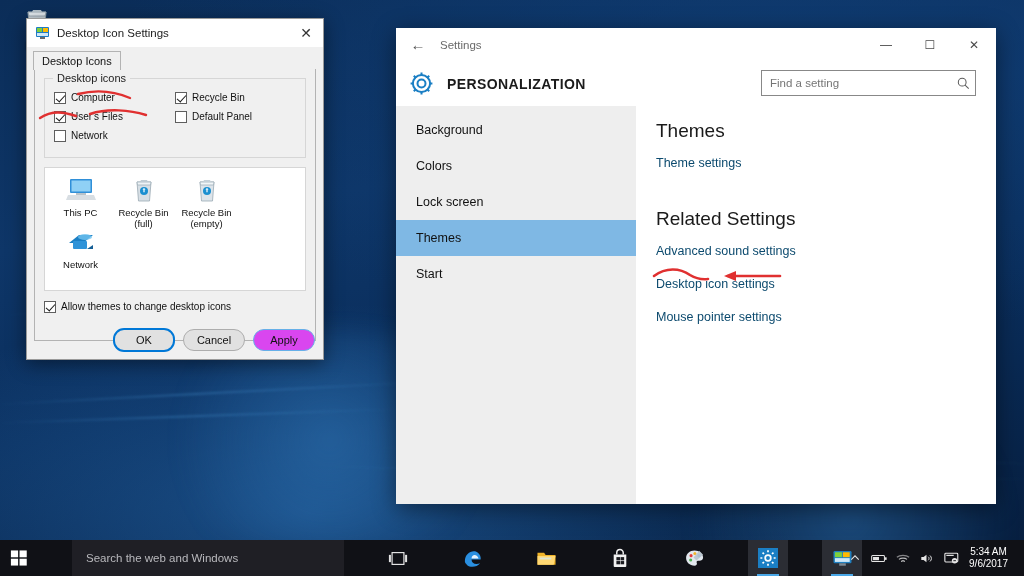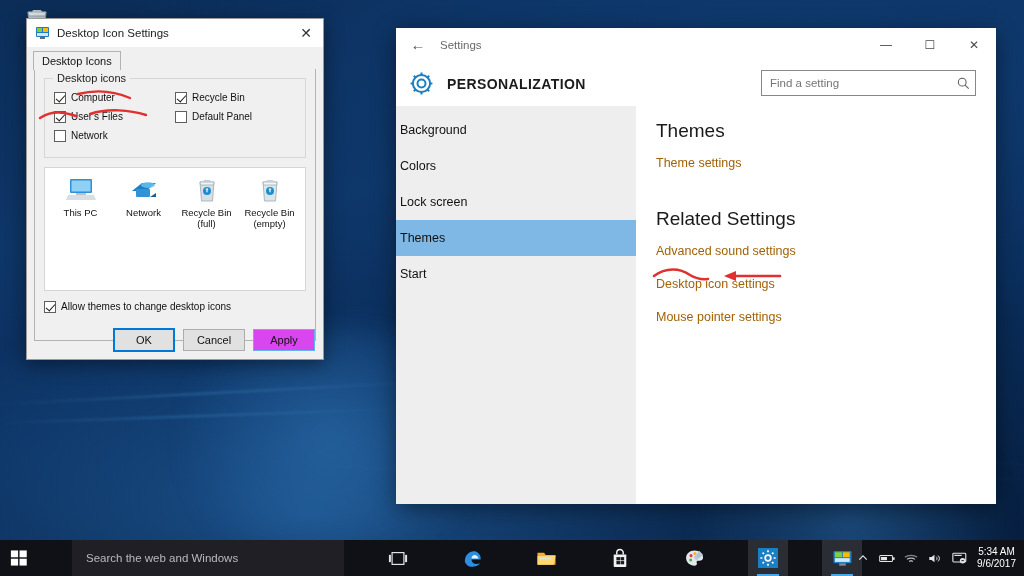--- a/index.html
+++ b/index.html
@@ -80,39 +80,39 @@
     width: 12px; height: 12px; border: 1px solid #5e5e5e; background: #fff;
     margin-right: 5px; position: relative; flex: 0 0 auto;
   }
   .box.checked::after {
     content: ""; position: absolute; left: 3px; top: 0px; width: 4px; height: 8px;
     border: solid #1c1c1c; border-width: 0 1.6px 1.6px 0; transform: rotate(42deg);
   }
 
   .preview {
     margin-top: 9px; background: #fff; border: 1px solid #d6d6d6;
-    height: 124px; padding: 7px 4px; display: flex; flex-wrap: wrap; align-content: flex-start;
+    height: 124px; padding: 7px 4px; display: flex; flex-wrap: wrap; align-content: flex-start; flex-direction: column;
   }
   .prev-item { width: 25%; text-align: center; font-size: 9.5px; color: #111; margin-bottom: 8px; }
   .prev-item .pglyph { width: 32px; height: 30px; margin: 0 auto 3px; position: relative; }
   .prev-item .plabel { line-height: 10.5px; }
 
   .btn-row { margin-top: 10px; display: flex; justify-content: flex-end; gap: 8px; }
   .btn {
     font-size: 11px; padding: 4px 0; min-width: 70px; text-align: center;
     background: #e1e1e1; border: 1px solid #adadad; color: #111; cursor: default;
   }
   .allow-row { margin-top: 10px; }
 
   #dlg .footer {
     position: absolute; left: 0; right: 0; bottom: 0; height: 38px;
     display: flex; align-items: center; justify-content: flex-end; gap: 8px;
     padding-right: 8px;
   }
-  .btn-main { min-width: 62px; }
+  .btn-main { min-width: 62px; border-radius: 11px; }
   .btn-default { border: 2px solid #0078d7; background: #e1e1e1; }
   .btn-accent  { border: 1px solid #66b0e8; background: #d946ef; }
 
   
   #settings {
     position: absolute; left: 396px; top: 28px; width: 600px; height: 476px;
     background: #fff; box-shadow: 0 5px 22px rgba(0,0,0,.45);
   }
   #settings .s-title {
     height: 33px; background: #fff; display: flex; align-items: center; position: relative;
@@ -140,28 +140,28 @@
   }
   #settings .search input {
     border: none; outline: none; flex: 1; font-size: 11.5px; color: #3a3a3a;
     padding-left: 8px; font-family: "Liberation Sans", sans-serif; background: transparent;
   }
   #settings .search .mag { width: 24px; display:flex; align-items:center; justify-content:center; color:#555; }
 
   #settings .body { display: flex; height: 398px; }
   #settings .side { width: 240px; background: #eeeeee; padding-top: 6px; }
   #settings .side-item {
-    height: 36px; display: flex; align-items: center; padding-left: 4px;
+    height: 36px; display: flex; align-items: center; padding-left: 20px;
     font-size: 12.5px; color: #111;
   }
   #settings .side-item.sel { background: #7fb8e4; }
   #settings .content { flex: 1; background: #fff; padding: 14px 0 0 20px; }
   #settings h2.sec { font-size: 19px; font-weight: normal; color: #1a1a1a; margin-bottom: 14px; }
   #settings h2.sec2 { font-size: 19px; font-weight: normal; color: #1a1a1a; margin: 38px 0 14px 0; }
-  #settings .lnk { font-size: 12.5px; color: #a16207; display: block; margin-bottom: 20px; }
+  #settings .lnk { font-size: 12.5px; color: #0c4a6e; display: block; margin-bottom: 20px; }
   #settings .lnk.tight { margin-bottom: 19px; }
 
   
   .annot { position: absolute; pointer-events: none; }
 
   
   #taskbar {
     position: absolute; left: 0; bottom: 0; width: 1024px; height: 36px;
     background: #101116; display: flex; align-items: center; gap: 34px;
   }
@@ -174,21 +174,21 @@
   }
   #taskbar .tb-ico {
     width: 40px; height: 36px; display: flex; align-items: center; justify-content: center; position: relative;
   }
   #taskbar .tb-ico.active { background: #2b2d34; }
   #taskbar .tb-ico.running::after {
     content:""; position:absolute; bottom:0; left:9px; right:9px; height:2px; background:#4aa8e8;
   }
   #tray {
     position: absolute; right: 0; bottom: 0; height: 36px; display: flex; align-items: center;
-    color: #e6e6e6; padding-right: 8px;
+    color: #e6e6e6; padding-right: 16px;
   }
   #tray .ti { width: 24px; display: flex; align-items: center; justify-content: center; }
   #tray .clock { text-align: center; font-size: 10px; line-height: 12px; margin-left: 6px; color: #fff; }
 </style>
 </head>
 <body>
 
 <div id="desktop">
   <div class="glow" style="left:120px; top:330px; width:420px; height:220px;"></div>
   <div class="glow" style="left:620px; top:430px; width:460px; height:180px;"></div>

